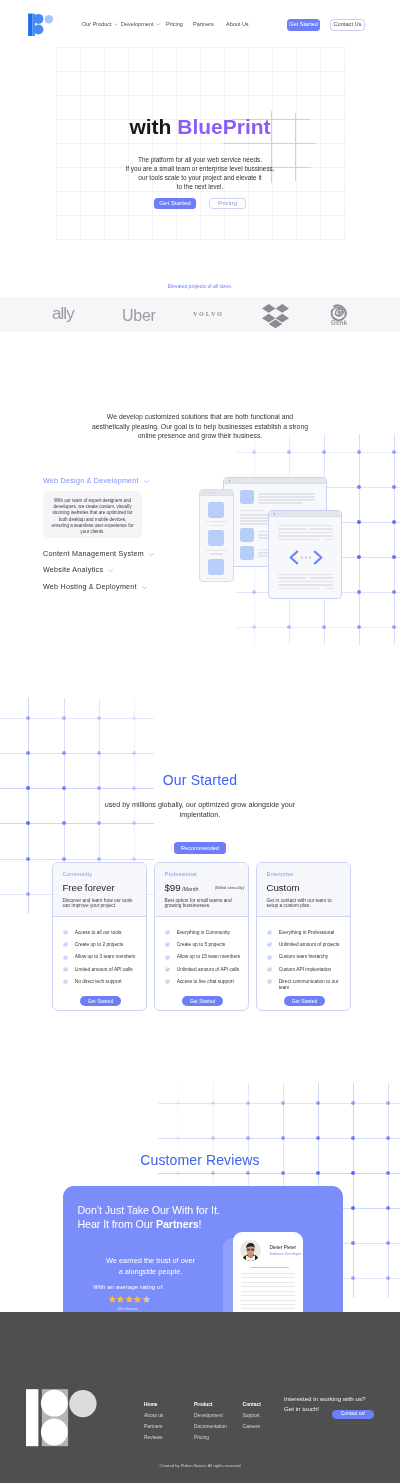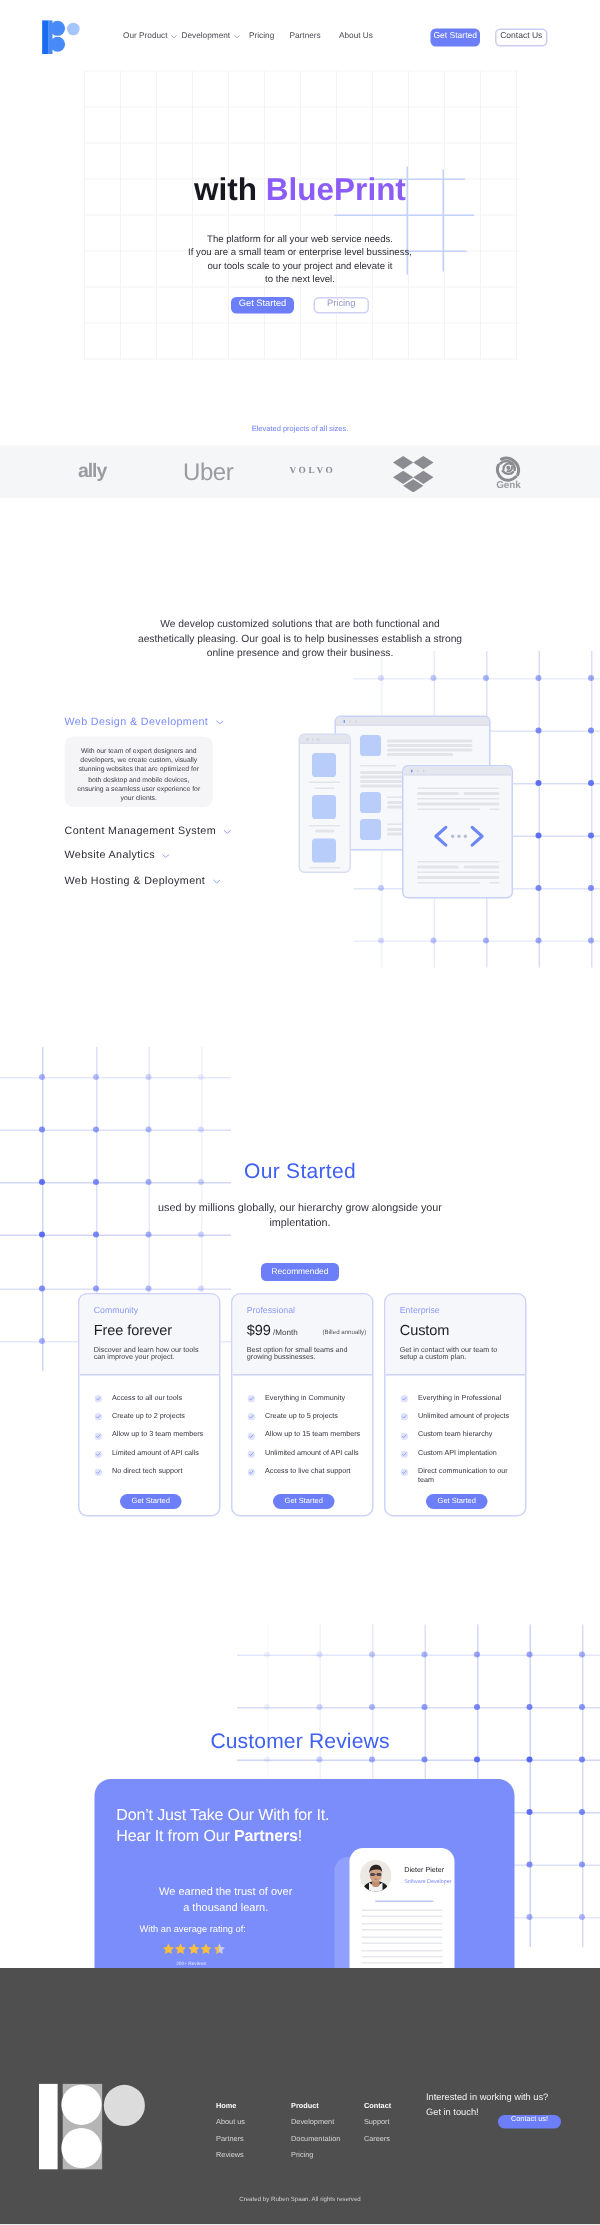--- a/index.html
+++ b/index.html
@@ -86,21 +86,21 @@
   .win{position:absolute;background:#f7f8fc;border:.8px solid #c8d2f7;border-radius:4px;overflow:hidden}
   .win-bar{position:absolute;left:0;top:0;width:100%;height:6px;background:#e4e6ee;border-bottom:.5px solid #dcdfea}
   .dot3{position:absolute;border-radius:50%;width:1.7px;height:1.7px}
   .ln{position:absolute;background:#e2e4ea;border-radius:1px}
   .blk{position:absolute;background:#b9cdfa;border-radius:2.4px}
 
   
   .brands{position:absolute;left:0;top:297px;width:400px;height:35px;background:#f5f6f8}
   .brands-inner{position:absolute;left:0;top:-297px;width:400px;height:1483px}
   .brand{position:absolute;color:#9a9aa0;display:flex;align-items:center;justify-content:center}
-  .b-ally{left:52px;top:305px;font-size:13px;font-weight:700;letter-spacing:-0.055em;line-height:18px;color:#9b9ba1}
+  .b-ally{left:52px;top:305px;font-size:17px;font-weight:400;letter-spacing:-0.055em;line-height:18px;color:#9b9ba1}
   .b-uber{left:122px;top:308px;font-size:16px;letter-spacing:-0.018em;line-height:15px;color:#9b9ba1}
   .b-volvo{left:193px;top:310px;font-size:6.2px;font-family:"Liberation Serif",serif;font-weight:700;letter-spacing:.28em;line-height:8px;color:#8d8d93}
   .b-drop{left:262px;top:304px;width:27px;height:24px}
   .b-genk{left:329px;top:303px;width:20px;height:25px}
   .hero-tag{position:absolute;left:0;top:283px;width:400px;text-align:center;font-size:5px;color:#6c7ef8}
 </style>
 </head>
 <body>
 
 <div class="page">
@@ -331,21 +331,21 @@
         <div style="position:absolute;left:385.90px;top:1100.90px;width:4.2px;height:4.2px;border-radius:50%;background:#4b5ff0;opacity:0.48"></div>
         <div style="position:absolute;left:385.90px;top:1135.90px;width:4.2px;height:4.2px;border-radius:50%;background:#4b5ff0;opacity:0.64"></div>
         <div style="position:absolute;left:385.90px;top:1170.90px;width:4.2px;height:4.2px;border-radius:50%;background:#4b5ff0;opacity:0.75"></div>
         <div style="position:absolute;left:385.90px;top:1205.90px;width:4.2px;height:4.2px;border-radius:50%;background:#4b5ff0;opacity:0.72"></div>
         <div style="position:absolute;left:385.90px;top:1240.90px;width:4.2px;height:4.2px;border-radius:50%;background:#4b5ff0;opacity:0.60"></div>
         <div style="position:absolute;left:385.90px;top:1275.90px;width:4.2px;height:4.2px;border-radius:50%;background:#4b5ff0;opacity:0.43"></div>
       </div>
     <div class="sec-title" style="top:1152px;font-size:14.05px;letter-spacing:.1px">Customer Reviews</div>
     <div class="rev-card">
       <div class="rev-h"><span>Don’t Just Take Our With for It.</span><br><span>Hear It from Our </span><b>Partners</b><span>!</span></div>
-      <div class="rev-trust"><span>We earned the trust of over</span><br><span>a thousand learn.</span></div>
+      <div class="rev-trust"><span>We earned the trust of over</span><br><span>a alongside people.</span></div>
     </div>
     <div class="rev-rate">With an average rating of:</div>
     <div class="rev-stars"><svg width="8.6" height="8.6" viewBox="0 0 24 24" style="display:inline-block;vertical-align:top">
           <path d="M12 1.6 L15.2 8.3 L22.4 9.3 L17.2 14.4 L18.5 21.6 L12 18.2 L5.5 21.6 L6.8 14.4 L1.6 9.3 L8.8 8.3 Z" fill="#f6bf3f"></path>
         </svg><svg width="8.6" height="8.6" viewBox="0 0 24 24" style="display:inline-block;vertical-align:top">
           <path d="M12 1.6 L15.2 8.3 L22.4 9.3 L17.2 14.4 L18.5 21.6 L12 18.2 L5.5 21.6 L6.8 14.4 L1.6 9.3 L8.8 8.3 Z" fill="#f6bf3f"></path>
         </svg><svg width="8.6" height="8.6" viewBox="0 0 24 24" style="display:inline-block;vertical-align:top">
           <path d="M12 1.6 L15.2 8.3 L22.4 9.3 L17.2 14.4 L18.5 21.6 L12 18.2 L5.5 21.6 L6.8 14.4 L1.6 9.3 L8.8 8.3 Z" fill="#f6bf3f"></path>
         </svg><svg width="8.6" height="8.6" viewBox="0 0 24 24" style="display:inline-block;vertical-align:top">
           <path d="M12 1.6 L15.2 8.3 L22.4 9.3 L17.2 14.4 L18.5 21.6 L12 18.2 L5.5 21.6 L6.8 14.4 L1.6 9.3 L8.8 8.3 Z" fill="#f6bf3f"></path>
@@ -445,21 +445,21 @@
         <div style="position:absolute;left:96.90px;top:891.90px;width:4.2px;height:4.2px;border-radius:50%;background:#4b5ff0;opacity:0.26"></div>
         <div style="position:absolute;left:131.90px;top:715.90px;width:4.2px;height:4.2px;border-radius:50%;background:#4b5ff0;opacity:0.10"></div>
         <div style="position:absolute;left:131.90px;top:750.90px;width:4.2px;height:4.2px;border-radius:50%;background:#4b5ff0;opacity:0.21"></div>
         <div style="position:absolute;left:131.90px;top:785.90px;width:4.2px;height:4.2px;border-radius:50%;background:#4b5ff0;opacity:0.27"></div>
         <div style="position:absolute;left:131.90px;top:820.90px;width:4.2px;height:4.2px;border-radius:50%;background:#4b5ff0;opacity:0.27"></div>
         <div style="position:absolute;left:131.90px;top:856.90px;width:4.2px;height:4.2px;border-radius:50%;background:#4b5ff0;opacity:0.21"></div>
         <div style="position:absolute;left:131.90px;top:891.90px;width:4.2px;height:4.2px;border-radius:50%;background:#4b5ff0;opacity:0.10"></div>
       </div>
     <div class="sec-title" style="top:772px;font-size:14px;letter-spacing:.2px">Our Started</div>
     <div class="sec-desc" style="top:800px;font-size:7.2px;line-height:9.9px">
-      <div>used by millions globally, our hierarchy grow alongside your</div>
+      <div>used by millions globally, our optimized grow alongside your</div>
       <div>implentation.</div>
     </div>
     <div class="rec-badge">Recommended</div>
     <div class="pcard" style="left:52px">
         <div class="pcard-head"></div>
         <div class="pc-tier">Community</div>
         <div class="pc-name">Free forever</div>
         <div class="pc-desc">Discover and learn how our tools can improve your project.</div>
         <div class="pc-feat" style="top:66.5px;width:78px">
           <svg width="5" height="5" viewBox="0 0 12 12" style="flex:0 0 auto;margin-top:.3px">

